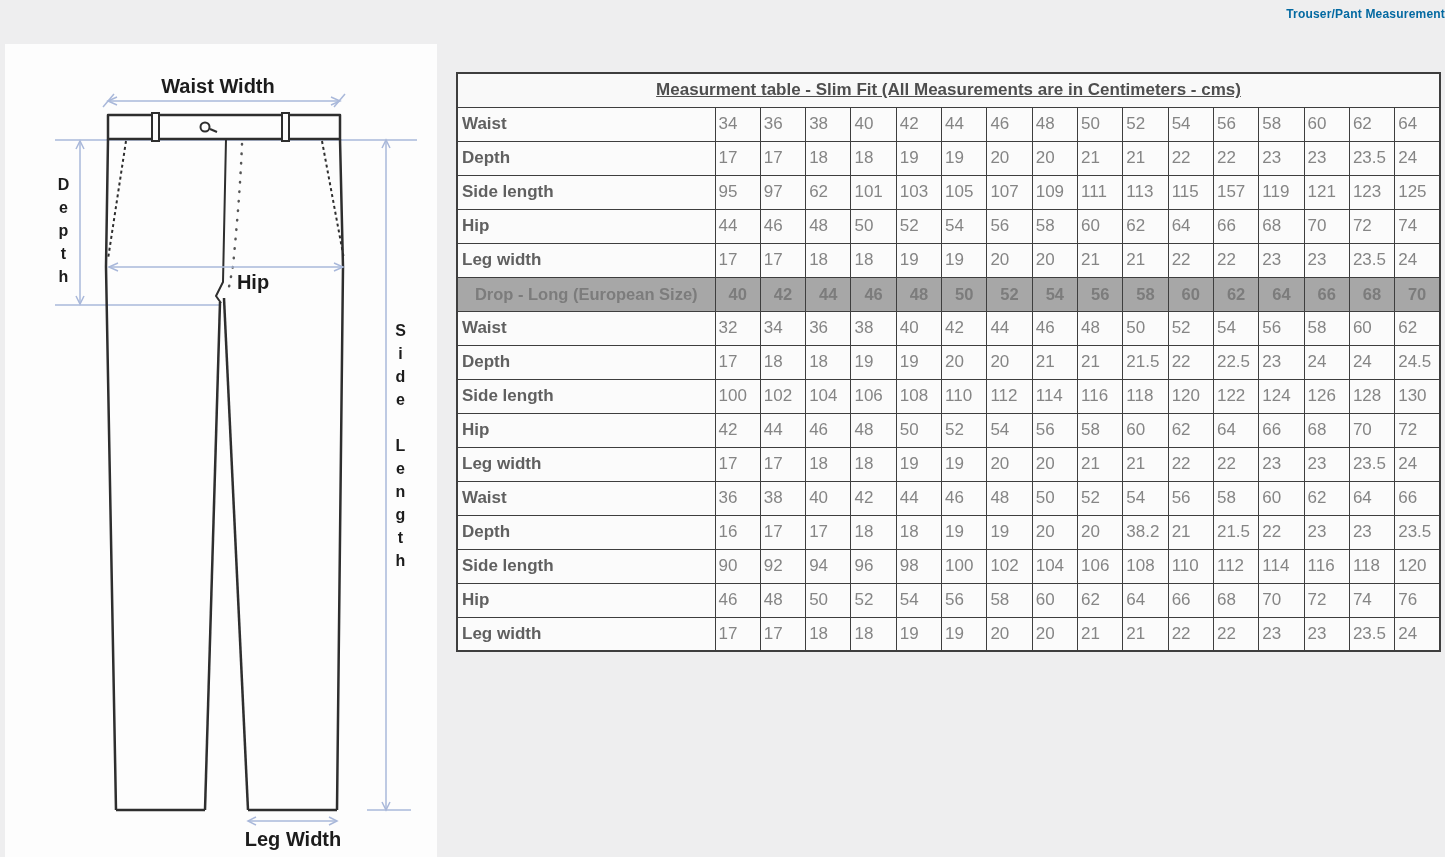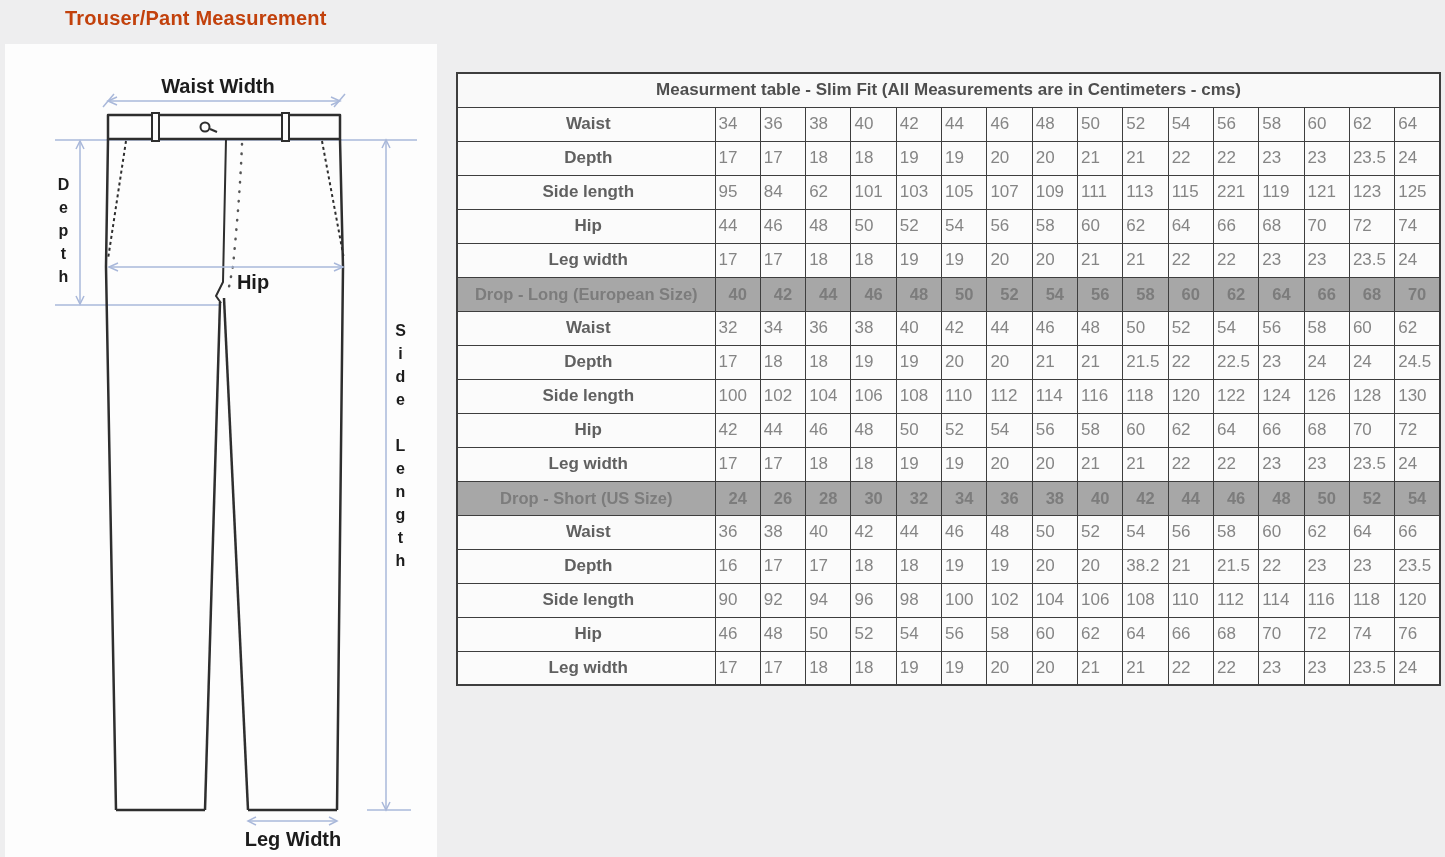--- a/index.html
+++ b/index.html
@@ -6,22 +6,22 @@
   html,body { margin:0; padding:0; }
   body {
     width:1445px; height:857px;
     background:#eeeeef;
     font-family:"Liberation Sans", sans-serif;
     position:relative;
     overflow:hidden;
   }
   .page-title {
     position:absolute; top:7px; left:65px; right:0;
-    text-align:left;
-    font-size:20px; font-weight:bold; color:#c2410c;
+    text-align:right;
+    font-size:12px; font-weight:bold; color:#0369a1;
     letter-spacing:0.2px;
   }
   
   .diagram-box {
     position:absolute; left:5px; top:44px;
     width:432px; height:813px;
     background:#fdfdfd;
   }
   .diagram-box svg { position:absolute; left:0; top:0; }
   .dlabel {
@@ -52,31 +52,32 @@
     vertical-align:middle;
     overflow:hidden;
   }
   .tbl-title {
     height:39px;
     text-align:center;
     font-weight:bold;
     font-size:17.5px;
     color:#4e4e4e;
     background:#f9f9f9;
+    text-decoration:underline;
   }
   .size-row td {
     background:#a7a7a7;
     color:#7c7c7c;
     font-weight:bold;
     text-align:center;
     font-size:16.5px;
   }
   .measure-row td.row-label {
     font-weight:bold; color:#606060;
-    text-align:center; padding-left:4px;
+    text-align:left; padding-left:4px;
   }
   .measure-row td.val {
     color:#858585;
     text-align:left; padding-left:3px;
   }
 </style>
 </head>
 <body>
 
 <div class="page-title">Trouser/Pant Measurement</div>
@@ -209,31 +210,31 @@
         <td class="val">22</td>
         <td class="val">22</td>
         <td class="val">23</td>
         <td class="val">23</td>
         <td class="val">23.5</td>
         <td class="val">24</td>
       </tr>
       <tr class="measure-row">
         <td class="row-label">Side length</td>
         <td class="val">95</td>
-        <td class="val">84</td>
+        <td class="val">97</td>
         <td class="val">62</td>
         <td class="val">101</td>
         <td class="val">103</td>
         <td class="val">105</td>
         <td class="val">107</td>
         <td class="val">109</td>
         <td class="val">111</td>
         <td class="val">113</td>
         <td class="val">115</td>
-        <td class="val">221</td>
+        <td class="val">157</td>
         <td class="val">119</td>
         <td class="val">121</td>
         <td class="val">123</td>
         <td class="val">125</td>
       </tr>
       <tr class="measure-row">
         <td class="row-label">Hip</td>
         <td class="val">44</td>
         <td class="val">46</td>
         <td class="val">48</td>
@@ -377,39 +378,20 @@
         <td class="val">20</td>
         <td class="val">21</td>
         <td class="val">21</td>
         <td class="val">22</td>
         <td class="val">22</td>
         <td class="val">23</td>
         <td class="val">23</td>
         <td class="val">23.5</td>
         <td class="val">24</td>
       </tr>
-      <tr class="size-row">
-        <td class="size-label">Drop - Short (US Size)</td>
-        <td class="size-val">24</td>
-        <td class="size-val">26</td>
-        <td class="size-val">28</td>
-        <td class="size-val">30</td>
-        <td class="size-val">32</td>
-        <td class="size-val">34</td>
-        <td class="size-val">36</td>
-        <td class="size-val">38</td>
-        <td class="size-val">40</td>
-        <td class="size-val">42</td>
-        <td class="size-val">44</td>
-        <td class="size-val">46</td>
-        <td class="size-val">48</td>
-        <td class="size-val">50</td>
-        <td class="size-val">52</td>
-        <td class="size-val">54</td>
-      </tr>
       <tr class="measure-row">
         <td class="row-label">Waist</td>
         <td class="val">36</td>
         <td class="val">38</td>
         <td class="val">40</td>
         <td class="val">42</td>
         <td class="val">44</td>
         <td class="val">46</td>
         <td class="val">48</td>
         <td class="val">50</td>

